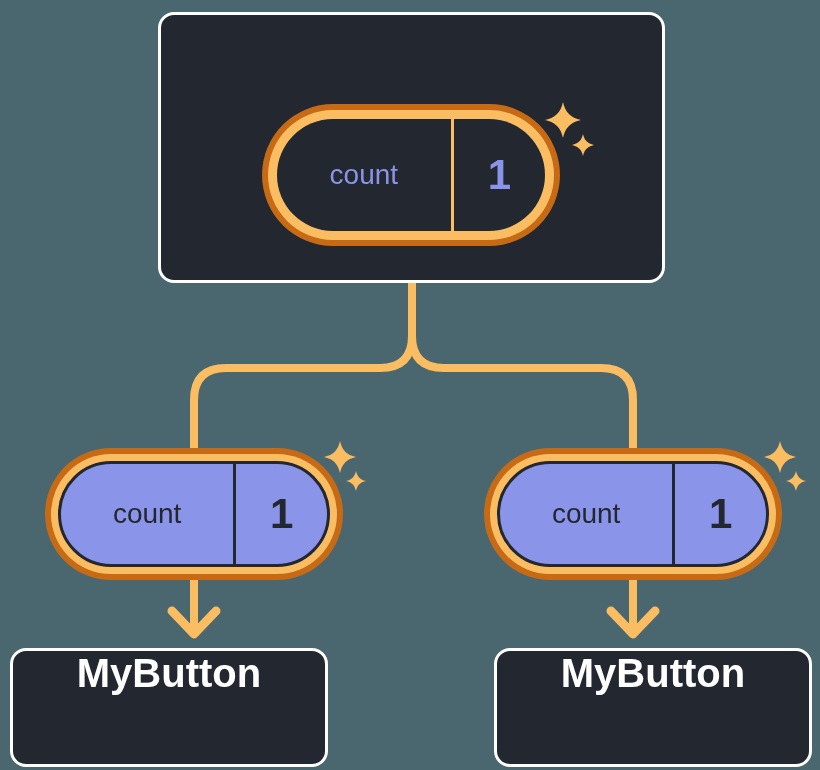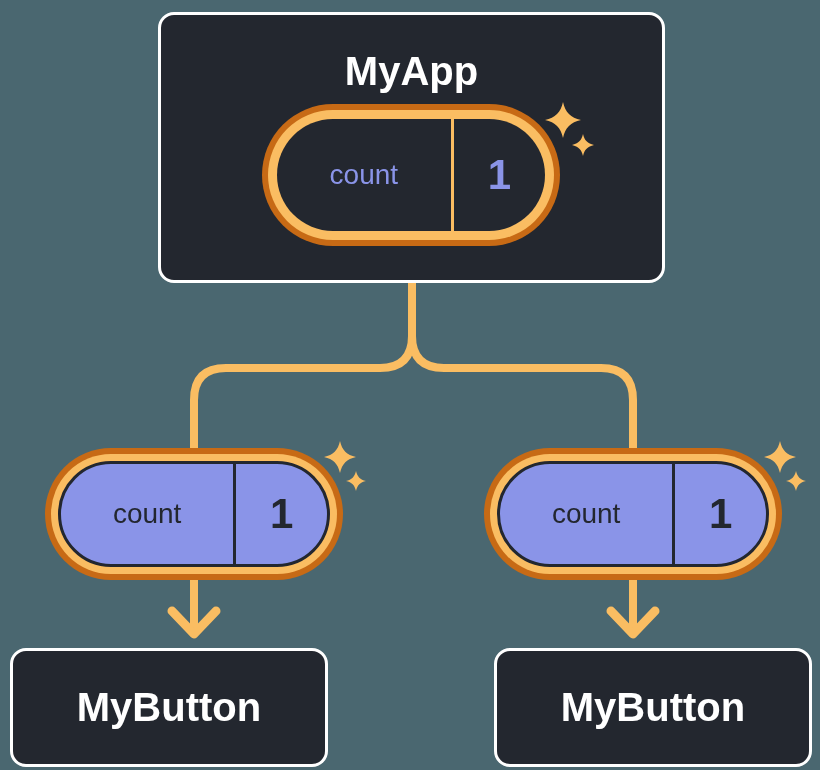--- a/index.html
+++ b/index.html
@@ -16,21 +16,21 @@
 
   .node {
     position:absolute; background:var(--node-fill,#23272F);
     border:3px solid var(--node-border,#FFFFFF); border-radius:16px; z-index:2;
   }
   .node-title { color:#FFFFFF; font-weight:600; text-align:center; }
 
   .node-myapp { left:158px; top:12px; width:507px; height:271px; }
   .node-myapp .node-title { position:absolute; top:34px; left:0; right:0; font-size:40px; }
 
-  .node-mybutton { display:flex; align-items:center; justify-content:center; }
+  .node-mybutton { display:flex; justify-content:center; }
   .node-mybutton .node-title { font-size:40px; }
   .node-mybutton-left  { left:10px;  top:648px; width:318px; height:119px; }
   .node-mybutton-right { left:494px; top:648px; width:318px; height:119px; }
 
   .pill { position:absolute; border-radius:999px; background:var(--accent-dark,#C76A15); z-index:2; }
   .pill-ring { height:100%; border-radius:999px; background:var(--accent-light,#FABD62); }
   .pill-core { height:100%; border-radius:999px; display:flex; align-items:stretch; overflow:hidden; }
 
   .pill-dark { left:101px; top:89px; width:298px; height:142px; padding:6px; }
   .pill-dark .pill-ring { padding:9px; }
@@ -67,21 +67,20 @@
 <div class="canvas">
 
   <svg class="connector-svg" viewBox="0 0 820 770" aria-hidden="true">
     <path class="connector" d="M412 283 V336 Q412 368 380 368 H226 Q194 368 194 400 V628"></path>
     <path class="connector" d="M412 283 V336 Q412 368 444 368 H601 Q633 368 633 400 V628"></path>
     <path class="arrowhead" d="M172 611 L194 634 L216 611"></path>
     <path class="arrowhead" d="M611 611 L633 634 L655 611"></path>
   </svg>
 
   <div class="node node-myapp">
-    <div class="node-title">MyApp</div>
     <div class="pill pill-dark">
       <div class="pill-ring">
         <div class="pill-core">
           <div class="state-name">count</div>
           <div class="state-divider"></div>
           <div class="state-value">1</div>
         </div>
       </div>
     </div>
   </div>

